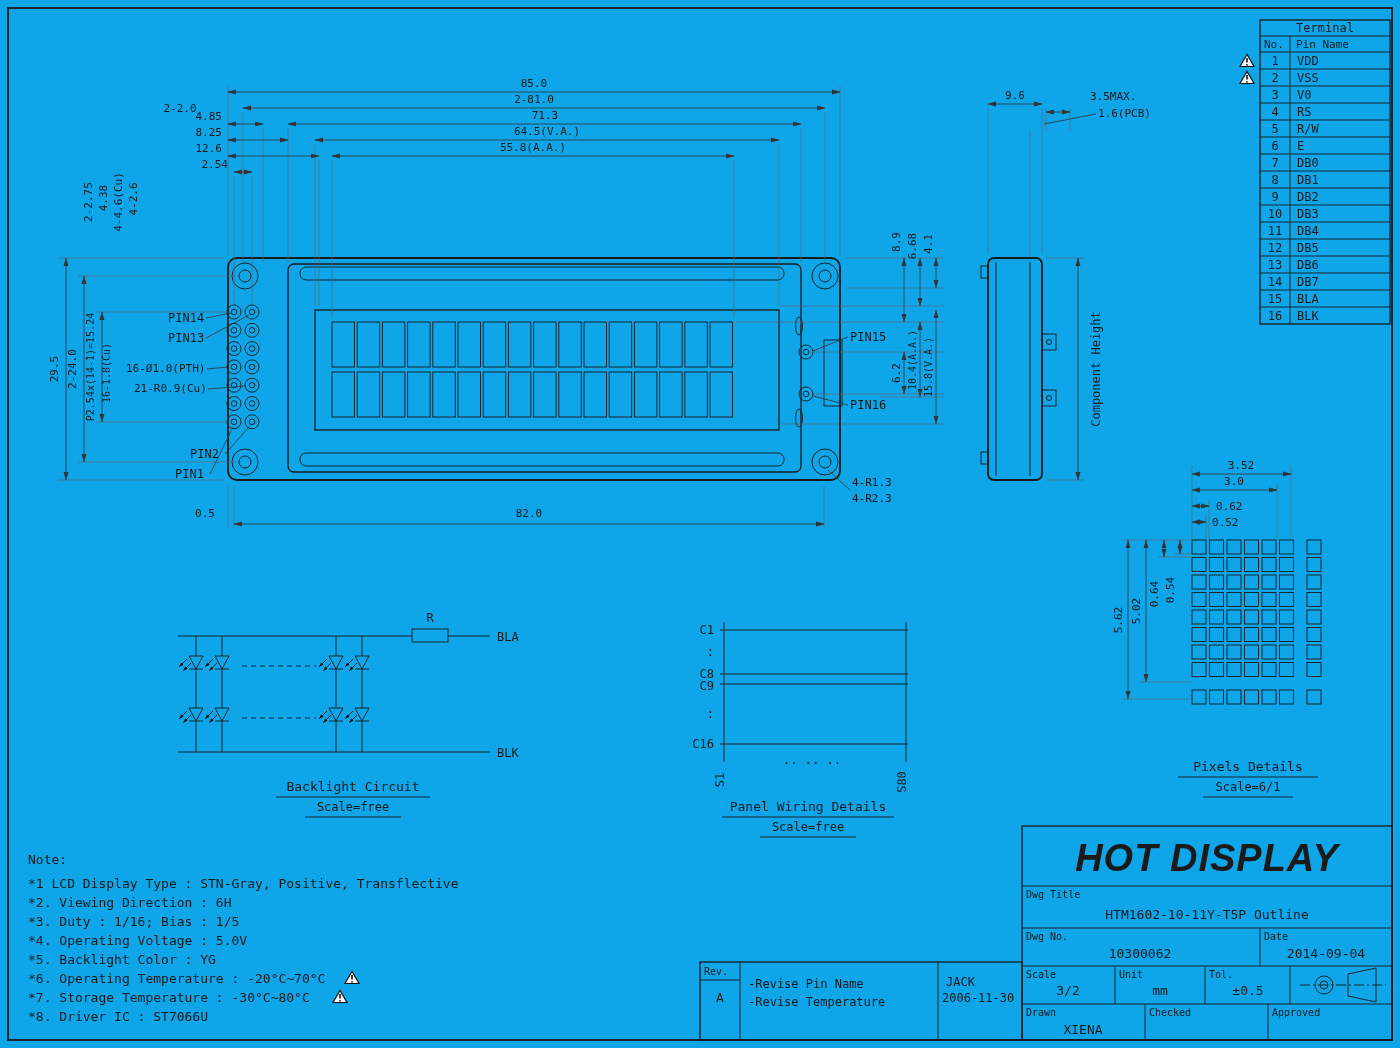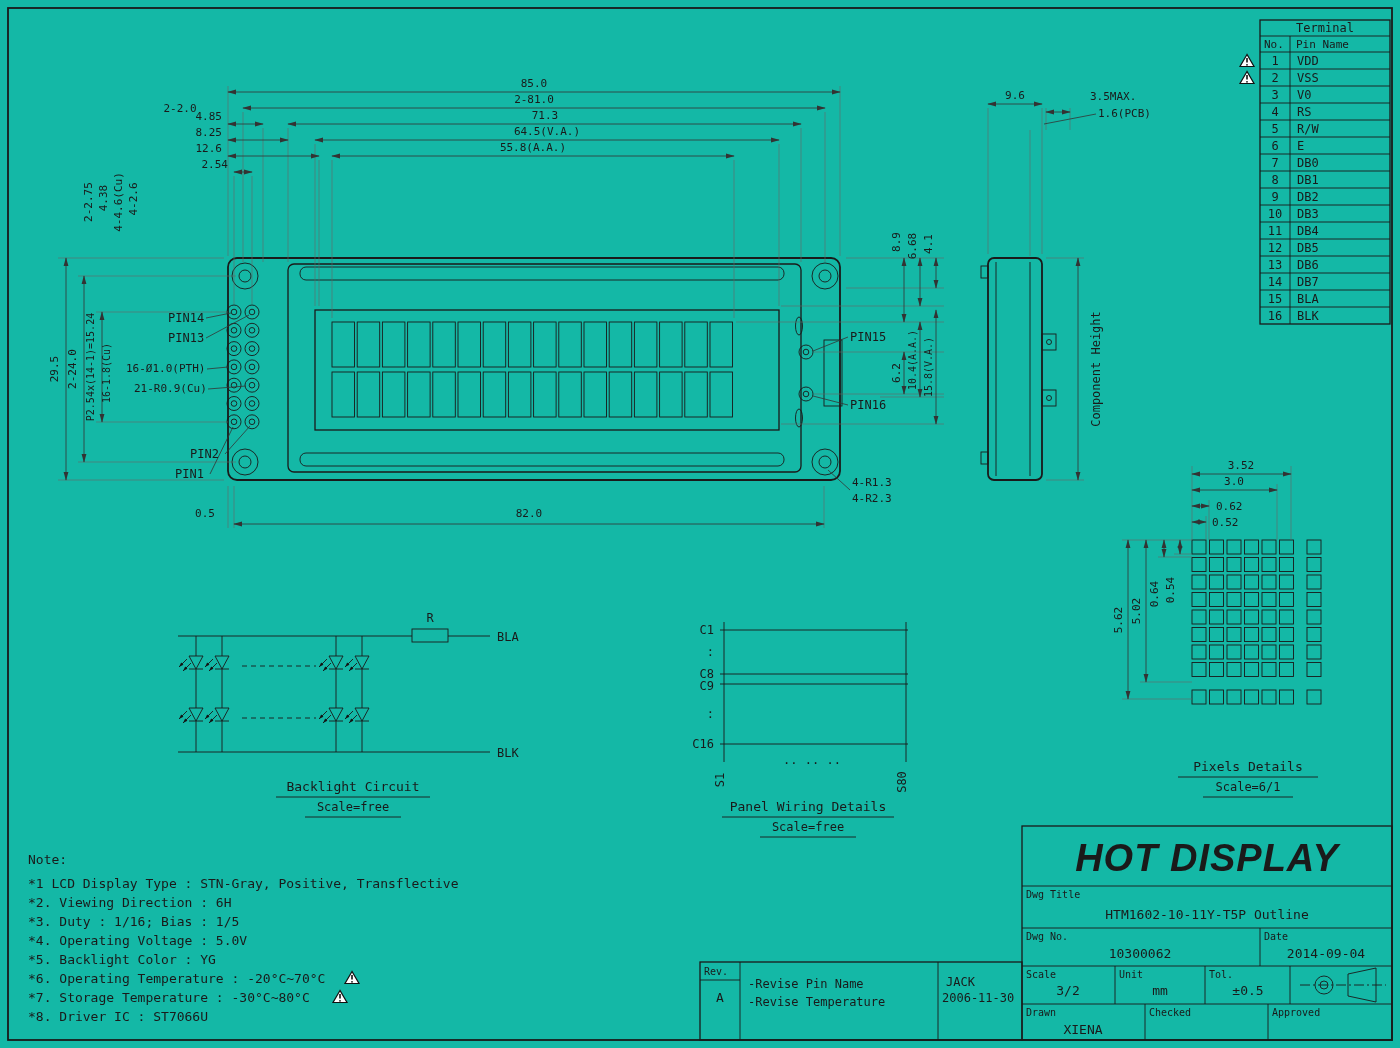--- a/index.html
+++ b/index.html
@@ -1,16 +1,16 @@
 <!DOCTYPE html>
 <html><head>
 <meta charset="utf-8">
 <style>
   html,body{margin:0;padding:0;background:#d9d9d9;}
-  .sheet{width:1400px;height:1048px;background:#14b8a6;position:relative;overflow:hidden;}
+  .sheet{width:1400px;height:1048px;background:#0ea5e9;position:relative;overflow:hidden;}
   svg{display:block;}
   text{font-family:"DejaVu Sans Mono","Liberation Mono",monospace;font-size:12px;fill:#1a1a1a;}
   .t10{font-size:10px;}
   .t11{font-size:11px;}
   .t13{font-size:13px;}
   .t34{font-family:"Liberation Sans",sans-serif;font-size:38px;font-weight:bold;font-style:italic;letter-spacing:1px;}
   .ln{stroke:#1a1a1a;stroke-width:1.3;fill:none;}
   .thin{stroke-width:0.9;}
   .fat{stroke-width:1.8;}
   .dim{stroke:#333;stroke-width:0.8;fill:none;}

